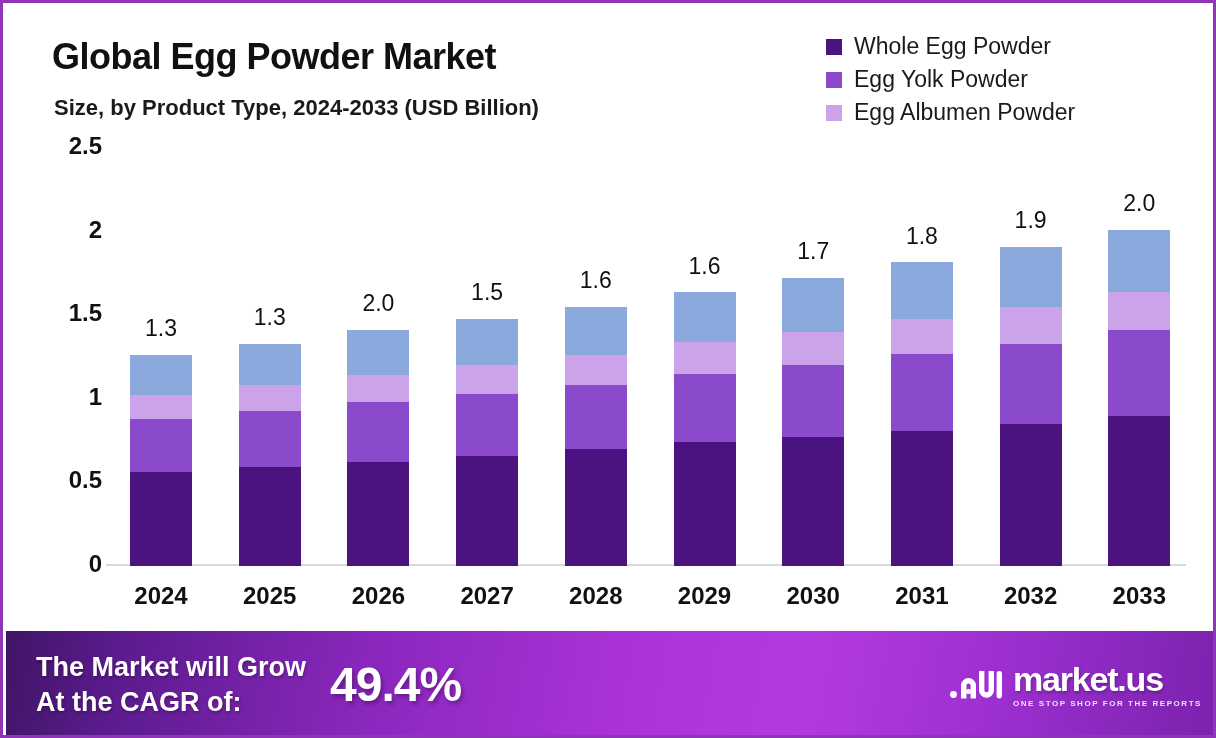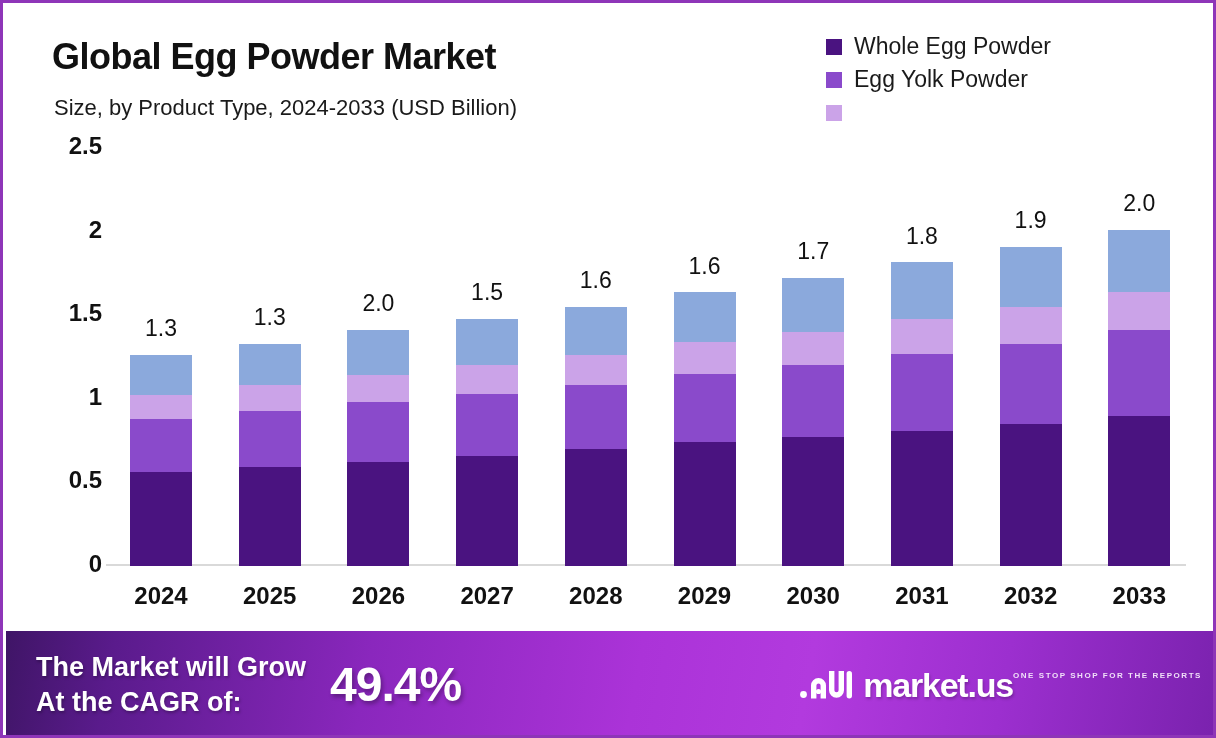--- a/index.html
+++ b/index.html
@@ -24,21 +24,21 @@
     background:#ffffff;
   }
 
   #chart-title {
     position:absolute; left:46px; top:30px;
     font-size:36px; font-weight:bold; color:#111111;
     letter-spacing:-0.5px;
   }
   #chart-subtitle {
     position:absolute; left:48px; top:89px;
-    font-size:22px; font-weight:400; color:#1a1a1a;
+    font-size:22px; font-weight:700; color:#1a1a1a;
   }
 
   
   #legend {
     position:absolute; left:820px; top:24px;
   }
   .legend-row {
     display:flex; align-items:center;
     height:33px;
   }
@@ -125,21 +125,21 @@
   #fc-text    { margin-left:26px; }
   #fc-value   { margin-left:26px; }
 
   
   #logo {
     position:absolute; right:14px; top:50%;
     transform:translateY(-50%);
     display:flex; align-items:center;
   }
   #logo-mark { margin-right:10px; flex:0 0 auto; }
-  #logo-words { display:flex; flex-direction:row; }
+  #logo-words { display:flex; flex-direction:column; }
   #logo-name {
     color:#ffffff; font-size:34px; font-weight:bold;
     letter-spacing:-1.2px; line-height:1;
     text-shadow:1px 2px 3px rgba(0,0,0,.25);
   }
   #logo-tag {
     color:#f0dff8; font-size:8px; font-weight:bold;
     letter-spacing:1.55px; margin-top:3px;
   }
 </style>
@@ -157,20 +157,21 @@
         <div class="legend-row">
           <span class="legend-swatch" style="background: rgb(74, 19, 128);"></span>
           <span class="legend-label">Whole Egg Powder</span>
         </div>
         <div class="legend-row">
           <span class="legend-swatch" style="background: rgb(138, 74, 203);"></span>
           <span class="legend-label">Egg Yolk Powder</span>
         </div>
         <div class="legend-row">
           <span class="legend-swatch" style="background: rgb(203, 163, 232);"></span>
+          <span class="legend-label">Egg Albumen Powder</span>
         </div>
       </div>
 
     <div id="plot">
       <div id="yticks">
           <div class="ytick" style="top: 418px;">0</div>
           <div class="ytick" style="top: 334.4px;">0.5</div>
           <div class="ytick" style="top: 250.8px;">1</div>
           <div class="ytick" style="top: 167.2px;">1.5</div>
           <div class="ytick" style="top: 83.6px;">2</div>

